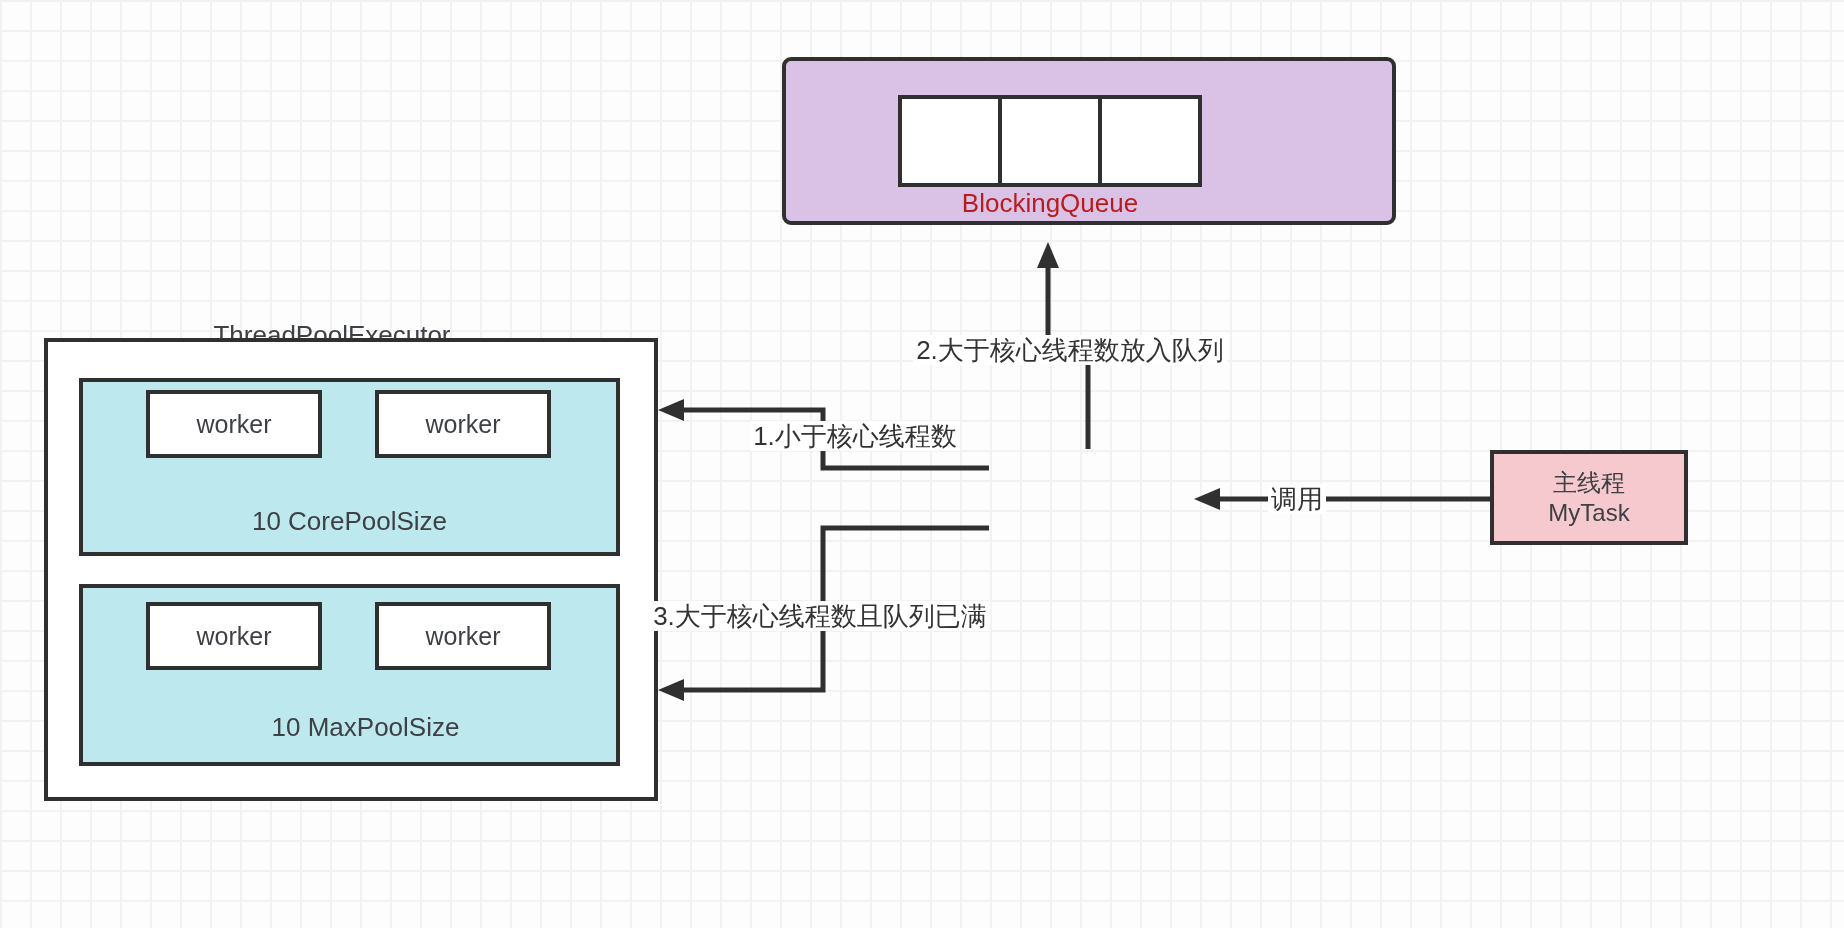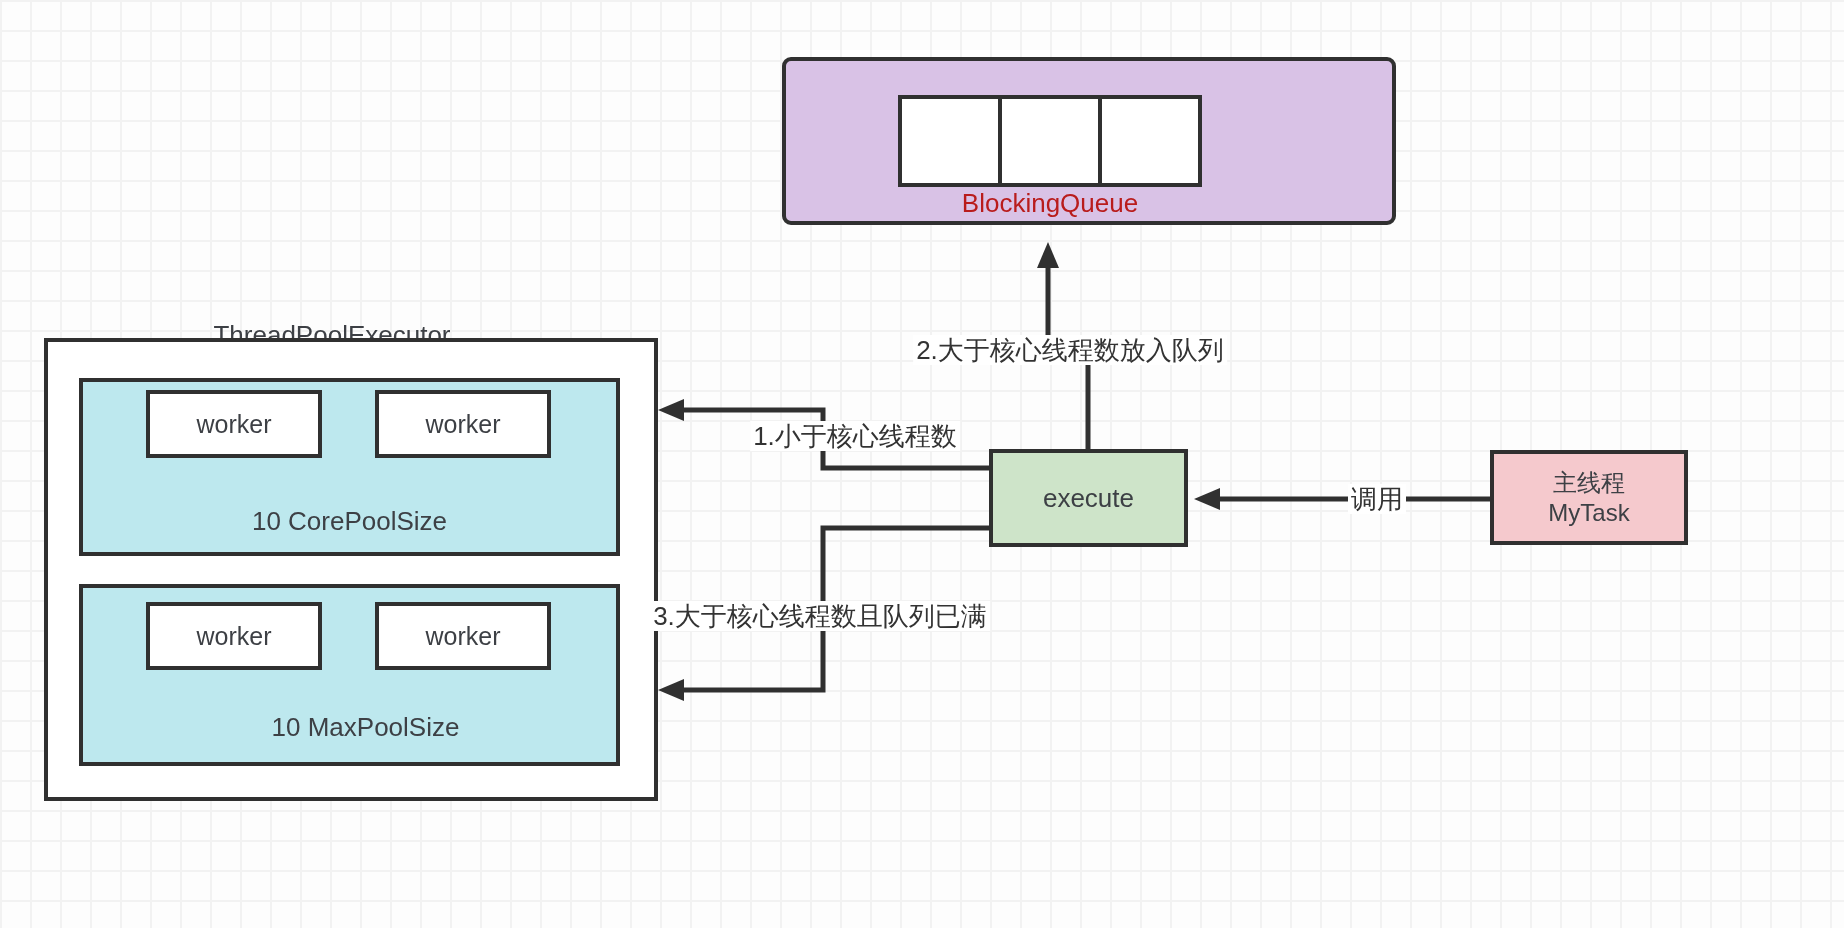--- a/index.html
+++ b/index.html
@@ -91,23 +91,20 @@
 
   <div id="max-box" class="pool"></div>
   <div class="worker" style="left:146px;top:602px;">
     <span>worker</span>
   </div>
   <div class="worker" style="left:375px;top:602px;">
     <span>worker</span>
   </div>
   <div class="pool-label" style="left:79px;width:541px;top:712px;padding-left:32px;">10 MaxPoolSize</div>
 
-  <div id="execute-box" class="node">
-    <span>execute</span>
-  </div>
 
   <div id="main-box" class="node">
     <span>主线程</span>
     <span>MyTask</span>
   </div>
 
   <svg id="connectors" viewBox="0 0 1844 928" xmlns="http://www.w3.org/2000/svg">
 
     <g>
       <path d="M989,468 H823 V410 H684"></path>
@@ -126,15 +123,15 @@
 
     <g>
       <path d="M1490,499 H1218"></path>
       <polygon points="1194,499 1220,488 1220,510"></polygon>
     </g>
   </svg>
 
   <div class="edge-label" style="left:855px;top:436px;">1.小于核心线程数</div>
   <div class="edge-label" style="left:1070px;top:350px;">2.大于核心线程数放入队列</div>
   <div class="edge-label" style="left:820px;top:616px;">3.大于核心线程数且队列已满</div>
-  <div class="edge-label" style="left:1377px;top:499px;">调用</div>
+  <div class="edge-label" style="left:1297px;top:499px;">调用</div>
 
 </div>
 
 </body></html>

